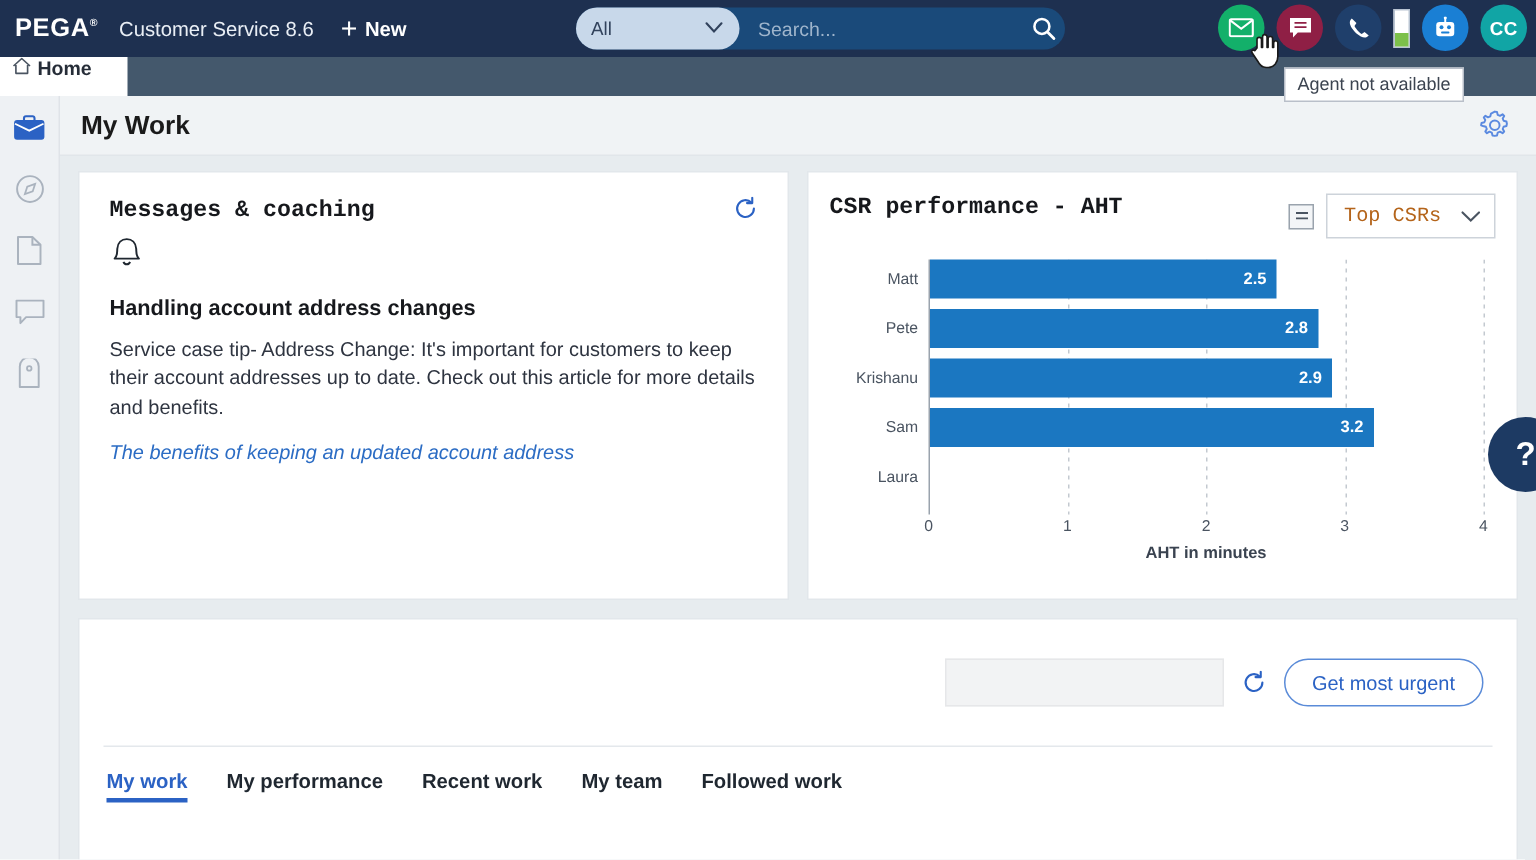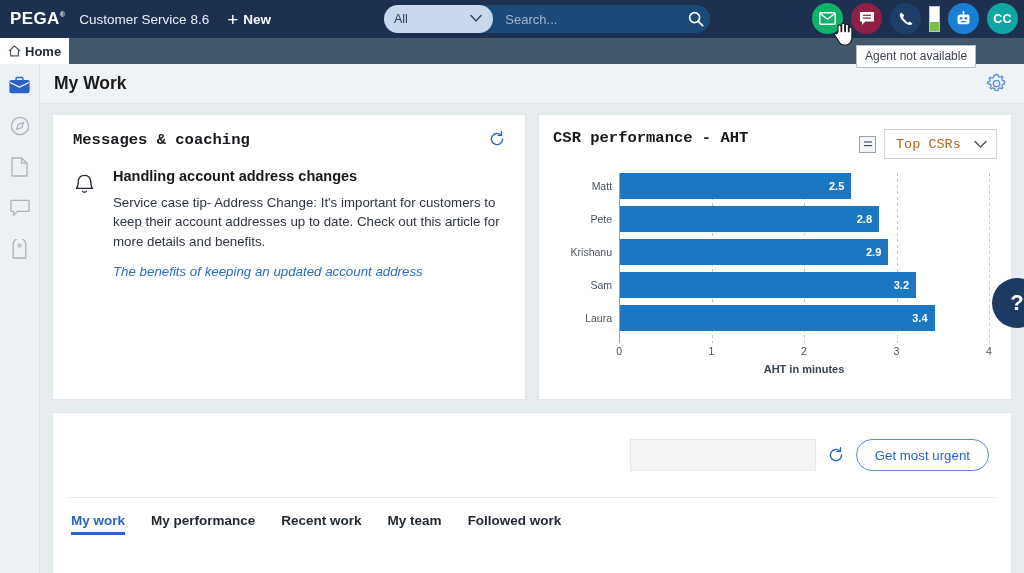--- a/index.html
+++ b/index.html
@@ -93,22 +93,22 @@
   }
 
   
   .tabstrip {
     height: 26px; width: 1024px; background: #44586c;
     display: flex; align-items: stretch;
   }
   .home-tab {
     background: #ffffff; color: #262d38;
     font-size: 13px; font-weight: bold;
-    display: flex; align-items: center; gap: 4px;
-    padding: 0 8px 0 8px; cursor: pointer;
+    display: flex; align-items: flex-start; gap: 4px;
+    padding: 0 24px 0 8px; cursor: pointer;
   }
 
   
   .body-wrap { display: flex; width: 1024px; height: 509px; }
 
   .leftrail {
     width: 40px; background: #eef1f4;
     border-right: 1px solid #dfe3e8;
     padding-top: 10px;
     display: flex; flex-direction: column; align-items: center; gap: 19px;
@@ -136,21 +136,21 @@
   }
   .card-msg { width: 477px; height: 286px; padding: 16px 20px; }
   .card-chart { width: 477px; height: 286px; padding: 14px 14px 8px 14px; position: relative; }
 
   .card-head {
     display: flex; align-items: flex-start; justify-content: space-between; font-family: Liberation Mono, monospace;
   }
   .card-title { font-size: 15.5px; font-weight: bold; color: #16181c; }
   .refresh-ic { cursor: pointer; }
 
-  .msg-body { display: flex; gap: 14px; margin-top: 16px; }
+  .msg-body { display: flex; gap: 14px; margin-top: 0; flex-direction: column; }
   .bell-wrap { width: 26px; padding-top: 2px; flex-shrink: 0; }
   .msg-txt { flex: 1; }
   .msg-h { font-size: 14.5px; font-weight: bold; color: #16181c; margin-bottom: 9px; }
   .msg-p { font-size: 13.3px; color: #2e3440; line-height: 1.46; }
   .msg-link {
     display:inline-block; margin-top: 13px;
     font-size: 13.3px; color: #2b6cc4; text-decoration: none; cursor: pointer; font-style: italic;
   }
 
   
@@ -444,23 +444,20 @@
                   </div>
                 </div>
                 <div class="bar-row">
                   <div class="bar-cat">Sam</div>
                   <div class="bar" style="width: 80%; background: rgb(27, 119, 193);">
                     <span class="bar-val" style="color: rgb(255, 255, 255);">3.2</span>
                   </div>
                 </div>
                 <div class="bar-row">
                   <div class="bar-cat">Laura</div>
-                  <div class="bar" style="width: 85%; background: rgb(27, 119, 193);">
-                    <span class="bar-val" style="color: rgb(255, 255, 255);">3.4</span>
-                  </div>
                 </div>
               </div>
           </div>
           <div class="xaxis" id="xaxis">
               <div class="xtick" style="left: 0%;">0</div>
               <div class="xtick" style="left: 25%;">1</div>
               <div class="xtick" style="left: 50%;">2</div>
               <div class="xtick" style="left: 75%;">3</div>
               <div class="xtick" style="left: 100%;">4</div>
             </div>

